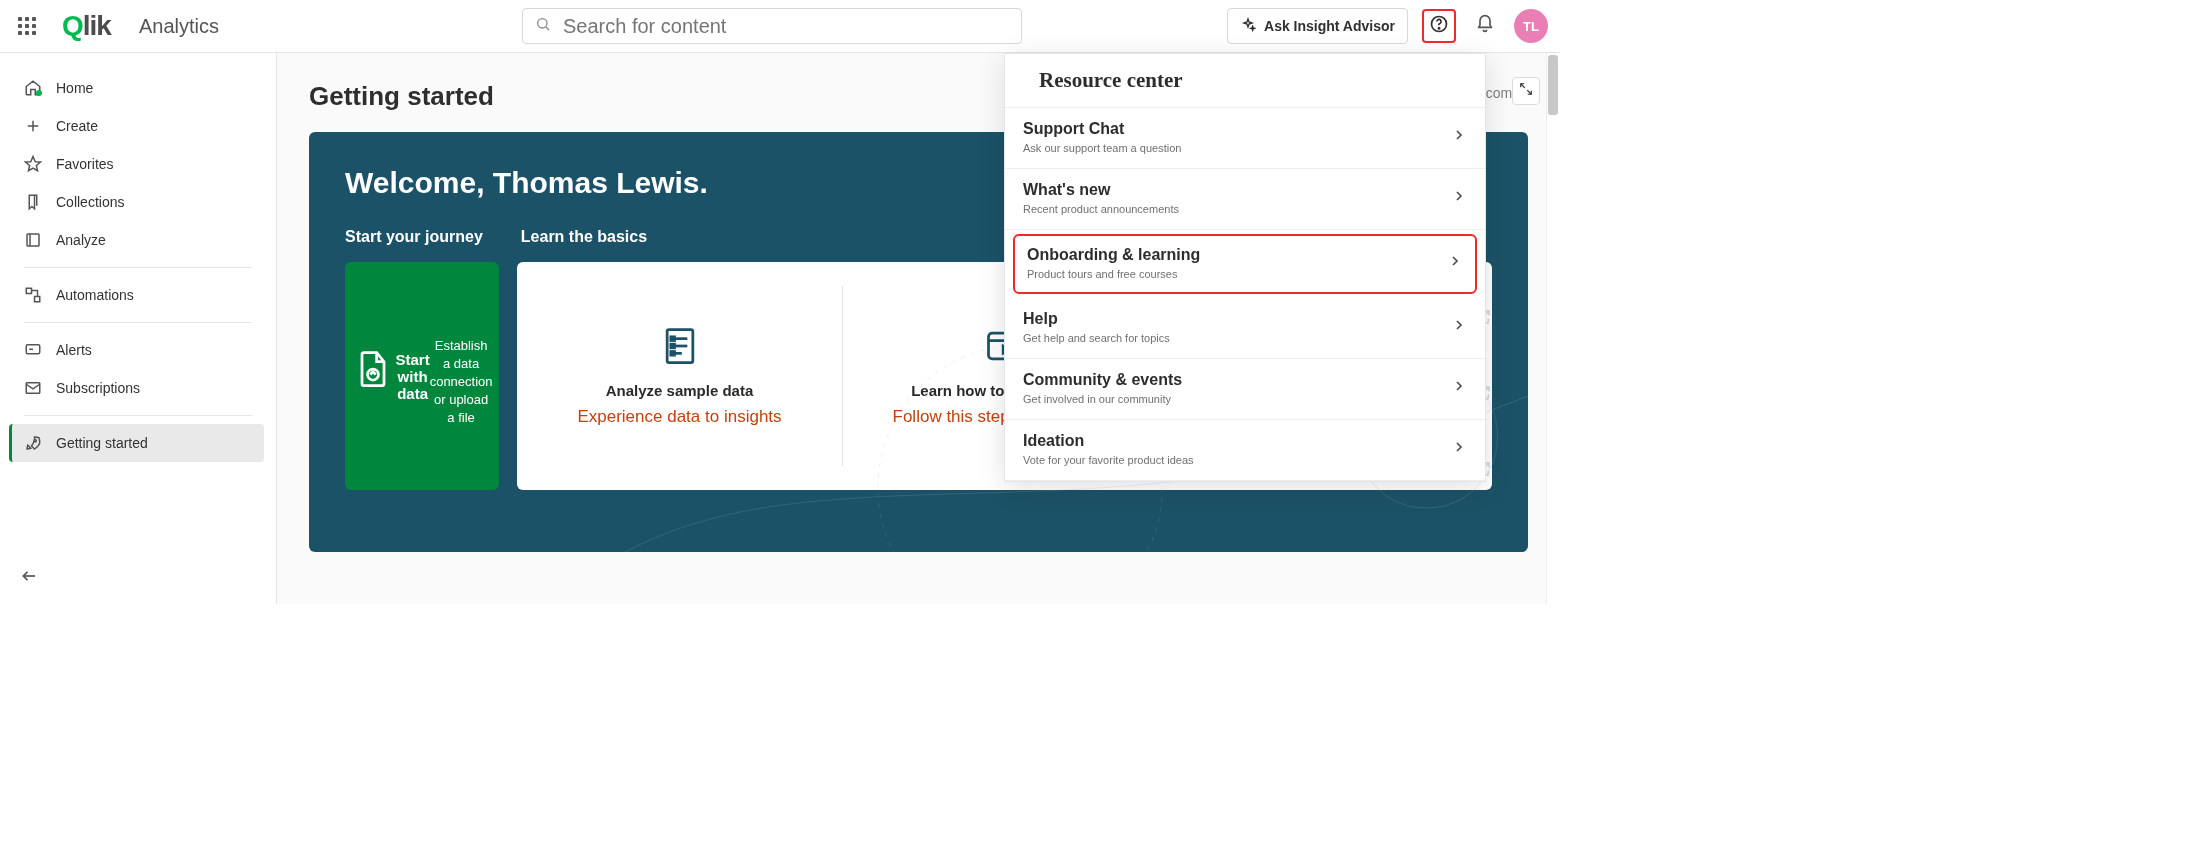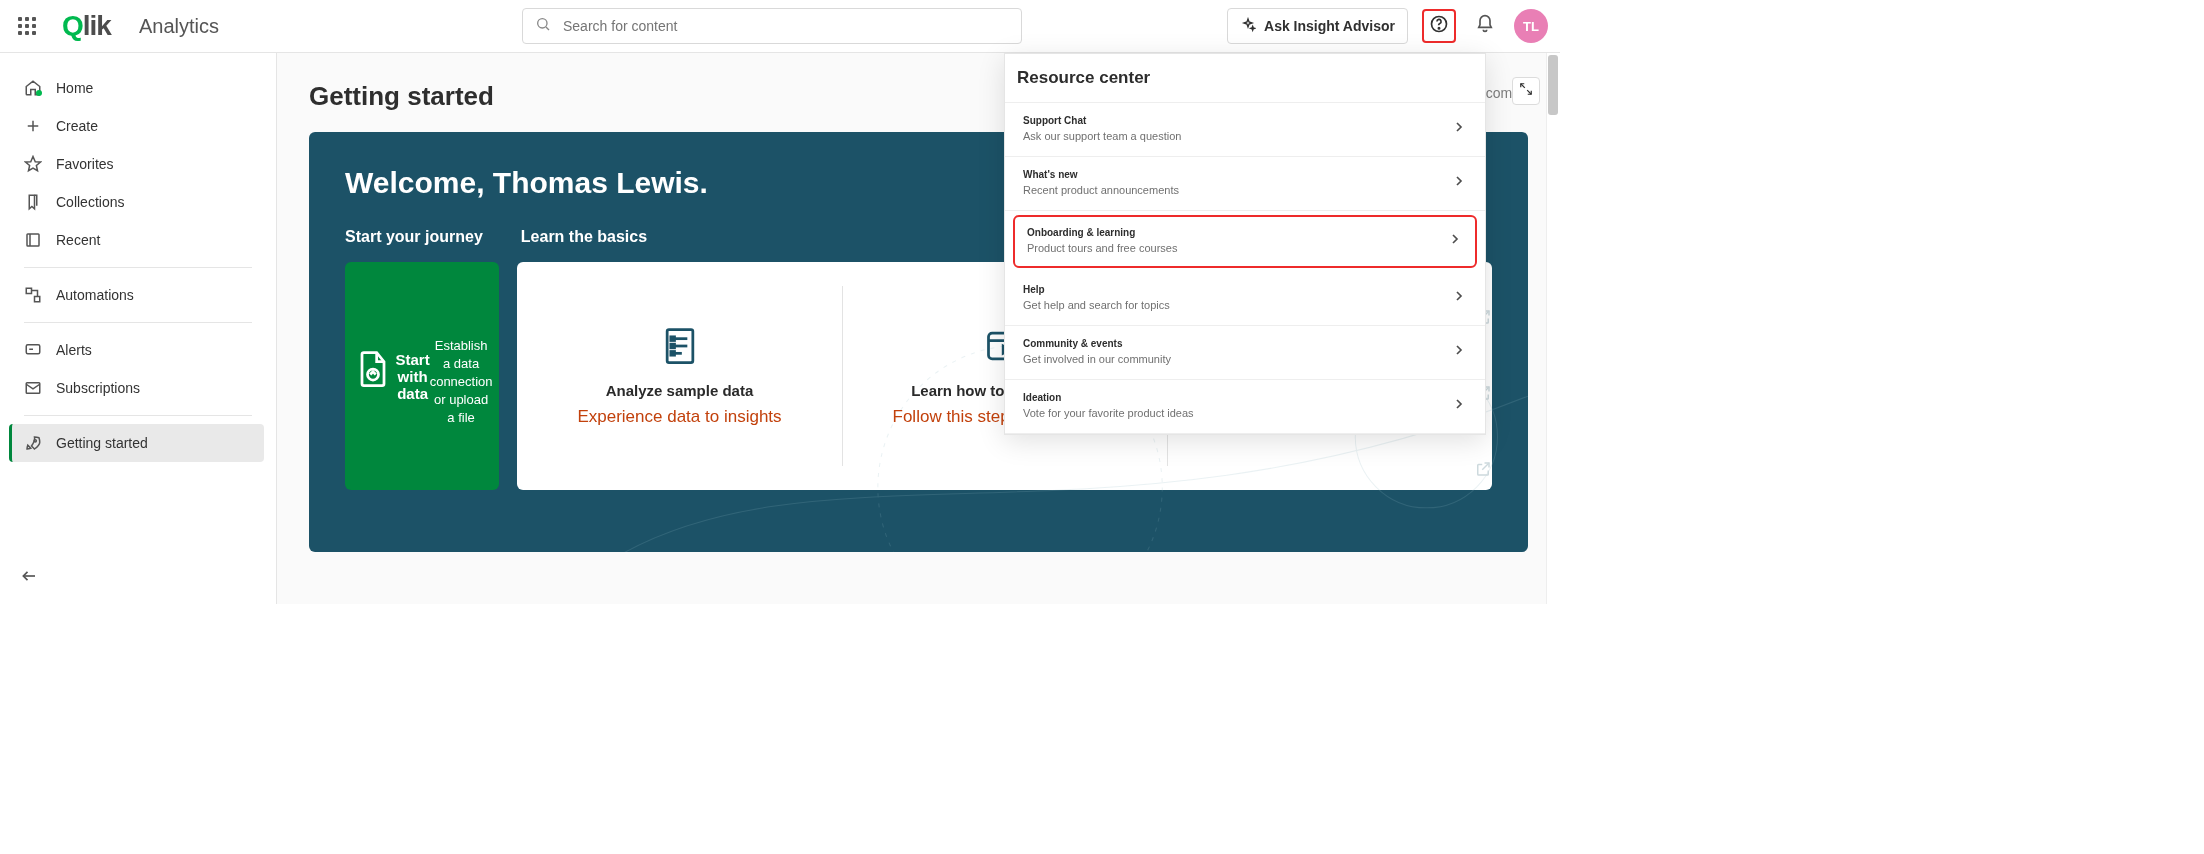--- a/index.html
+++ b/index.html
@@ -9,21 +9,21 @@
   
   .header { height: 53px; border-bottom: 1px solid #e5e5e5; display: flex; align-items: center; padding: 0 12px; gap: 14px; position: relative; z-index: 10; }
   .apps-dots { width: 18px; height: 18px; display: grid; grid-template-columns: repeat(3,4px); grid-template-rows: repeat(3,4px); gap: 3px; }
   .apps-dots span { width: 4px; height: 4px; background: #555; border-radius: 1px; }
   .logo-qlik { font-size: 28px; font-weight: 700; letter-spacing: -1px; margin-left: 6px; }
   .logo-q { color: #00b94f; display:inline-block; position:relative; }
   .logo-qlik .rest { color: #4d4d4d; }
   .product-name { font-size: 20px; color: #555; margin-left: 14px; }
   .search { margin-left: auto; width: 500px; height: 36px; border: 1px solid #d9d9d9; border-radius: 4px; display: flex; align-items: center; padding: 0 12px; gap: 10px; position: absolute; left: 522px; }
   .search svg { width: 16px; height: 16px; }
-  .search input { border: none; outline: none; flex: 1; font-size: 14px; color: #777; background: transparent; }
+  .search input { border: none; outline: none; flex: 1; font-size: 20px; color: #777; background: transparent; }
   .right-tools { margin-left: auto; display: flex; align-items: center; gap: 14px; }
   .ask-btn { height: 36px; border: 1px solid #d9d9d9; border-radius: 4px; padding: 0 12px; display: flex; align-items: center; gap: 8px; font-size: 14px; font-weight: 600; color: #303030; cursor: pointer; text-align: center; }
   .help-btn { width: 34px; height: 34px; border: 2px solid #ee2b2b; border-radius: 4px; display: flex; align-items: center; justify-content: center; cursor: pointer; }
   .icon-btn { width: 30px; height: 30px; display: flex; align-items: center; justify-content: center; cursor: pointer; color: #555; }
   .avatar { width: 34px; height: 34px; border-radius: 50%; background: #e97fb5; color: #fff; display: flex; align-items: center; justify-content: center; font-size: 13px; font-weight: 600; cursor: pointer; }
 
   
   .page { display: flex; height: calc(604px - 53px); }
 
   
@@ -55,24 +55,24 @@
   .strip-cell { flex: 1; padding: 18px 12px; text-align: center; position: relative; display: flex; flex-direction: column; align-items: center; justify-content: center; }
   .strip-cell + .strip-cell::before { content: ""; position: absolute; left: 0; top: 24px; bottom: 24px; width: 1px; background: #e3e3e3; }
   .strip-cell svg { margin-bottom: 10px; color: #1c5267; }
   .strip-cell .ct { font-weight: 700; font-size: 15px; color: #2a2a2a; }
   .strip-cell .cd { font-size: 17px; margin-top: 6px; color: #c2410c; line-height: 1.4; }
   .hero-ext-col { position:absolute; right: 36px; top: 176px; display:flex; flex-direction:column; gap: 58px; }
   .hero-ext-col .ext { width:18px; height:18px; color:#cdd9dd; }
 
   
   .popover { position: absolute; top: 53px; right: 74px; width: 482px; background: #fff; border: 1px solid #e5e5e5; box-shadow: 0 6px 26px rgba(0,0,0,0.12); z-index: 50; }
-  .pop-header { padding: 14px 12px; font-size: 17px; font-weight: 700; color: #2d2d2d; border-bottom: 1px solid #eee; }
+  .pop-header { padding: 14px 34px; font-size: 21px; font-weight: 700; color: #2d2d2d; border-bottom: 1px solid #eee; font-family: Liberation Serif, serif; }
   .pop-item { padding: 12px 18px 14px; border-bottom: 1px solid #eee; display: flex; align-items: center; cursor: pointer; }
   .pop-item .txt { flex: 1; }
-  .pop-item .t { font-size: 10px; font-weight: 700; color: #2d2d2d; }
+  .pop-item .t { font-size: 16px; font-weight: 700; color: #2d2d2d; }
   .pop-item .d { font-size: 11px; color: #707070; margin-top: 4px; }
   .pop-item .chev { color: #4d4d4d; }
   .pop-item.highlight { border: 2px solid #ee2b2b; border-radius: 6px; margin: 4px 8px; padding: 10px 12px 12px; }
 </style>
 </head>
 <body>
 
 <div class="header">
   <div class="icon-btn">
     <div class="apps-dots">
@@ -171,21 +171,21 @@
         </span>
       <span>Collections</span>
     </div>
     <div class="nav-item">
       <span class="nav-icon">
           <svg width="18" height="18" viewBox="0 0 24 24" fill="none" stroke="#555" stroke-width="2">
             <rect x="4" y="4" width="16" height="16" rx="1"></rect>
             <line x1="8" y1="4" x2="8" y2="20"></line>
           </svg>
         </span>
-      <span>Recent</span>
+      <span>Analyze</span>
     </div>
     <div class="divider"></div>
     <div class="nav-item">
       <span class="nav-icon">
           <svg width="18" height="18" viewBox="0 0 24 24" fill="none" stroke="#555" stroke-width="2">
             <rect x="3" y="3" width="7" height="7"></rect>
             <rect x="14" y="14" width="7" height="7"></rect>
             <path d="M10 6h8v8"></path>
           </svg>
         </span>

